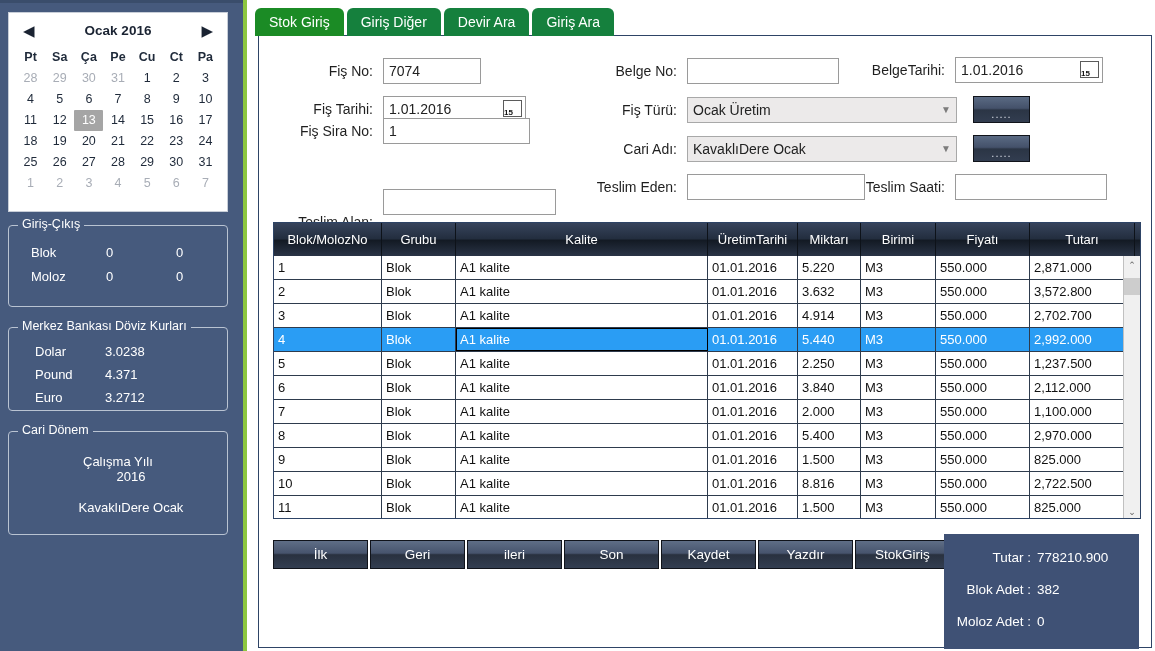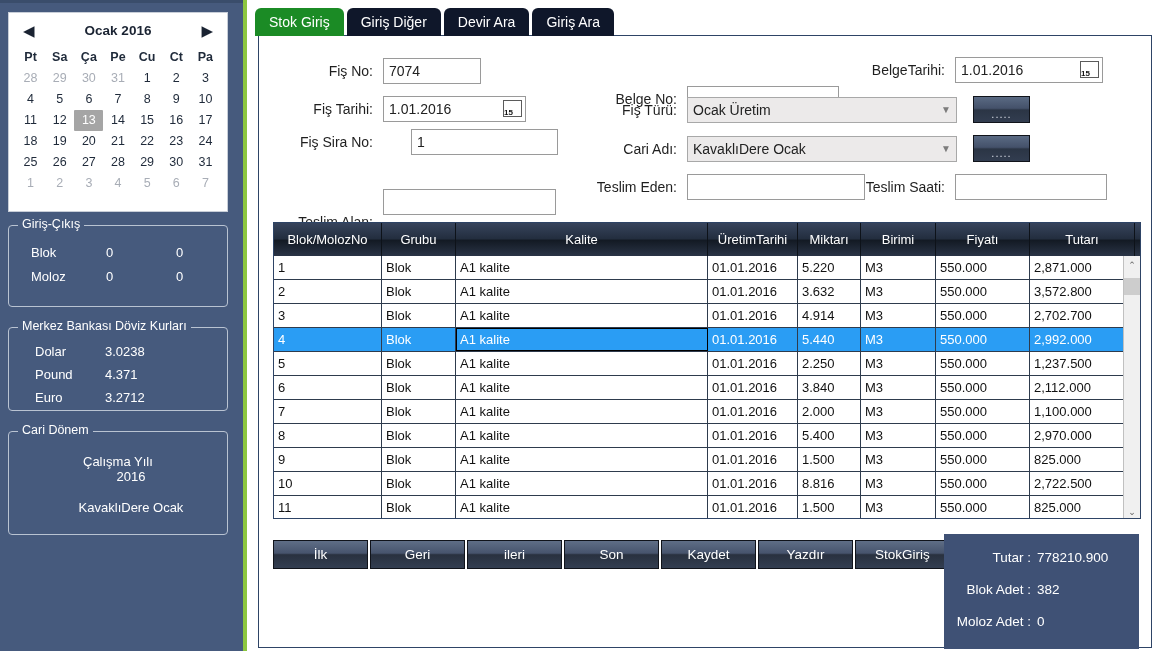--- a/index.html
+++ b/index.html
@@ -87,21 +87,21 @@
     position:absolute; left:255px; top:0; width:900px; height:651px;
     background:#ffffff;
   }
   #tabstrip {
     position:absolute; left:0; top:8px; height:28px;
     display:flex; gap:3px; z-index:3;
   }
   .tab {
     height:28px; padding:0 14px; line-height:28px;
     font-size:14px; color:#ffffff; cursor:pointer;
-    border-radius:6px 6px 0 0; background:#0f172a; white-space:nowrap;
+    border-radius:6px 6px 0 0; background:#15803d; white-space:nowrap;
   }
   .tab.active { background:#1b8b25; }
   #tabpanel {
     position:absolute; left:3px; top:35px; width:894px; height:613px;
     border:1px solid #2e4466; background:#ffffff;
   }
 
   
   .frow { position:absolute; display:flex; align-items:center; }
   .flabel {
@@ -338,31 +338,31 @@
       <span class="flabel" style="width:92px;">Fiş Tarihi:</span>
       <span class="datewrap" style="margin-left:10px;">
         <input class="finput" style="width: 143px;" value="1.01.2016">
         <span class="cal-btn">
           <span class="bar"></span>
           <span class="num">15</span>
         </span>
       </span>
     </div>
 
-    <div class="frow" style="left:22px; top:93px;gap:28px;">
+    <div class="frow" style="left:22px; top:82px;">
       <span class="flabel" style="width:92px;">Fiş Sira No:</span>
       <input class="finput" style="width: 147px; margin-left: 10px;" value="1">
     </div>
 
     <div class="frow" style="left:8px; top:138px;">
       <span class="flabel" style="width:106px;margin-top:40px;">Teslim Alan:</span>
       <input class="finput" style="width: 173px; margin-left: 10px;" value="">
     </div>
 
-    <div class="frow" style="left:300px; top:22px;margin-top:28px;">
+    <div class="frow" style="left:300px; top:22px;">
       <span class="flabel" style="width:118px;">Belge No:</span>
       <input class="finput" style="width: 152px; margin-left: 10px;" value="">
     </div>
 
     <div class="frow" style="left:300px; top:60px;">
       <span class="flabel" style="width:118px;">Fiş Türü:</span>
       <span class="fselect" style="width:270px; margin-left:10px;">
         <span>Ocak Üretim</span>
         <span class="chev">▼</span>
       </span>

